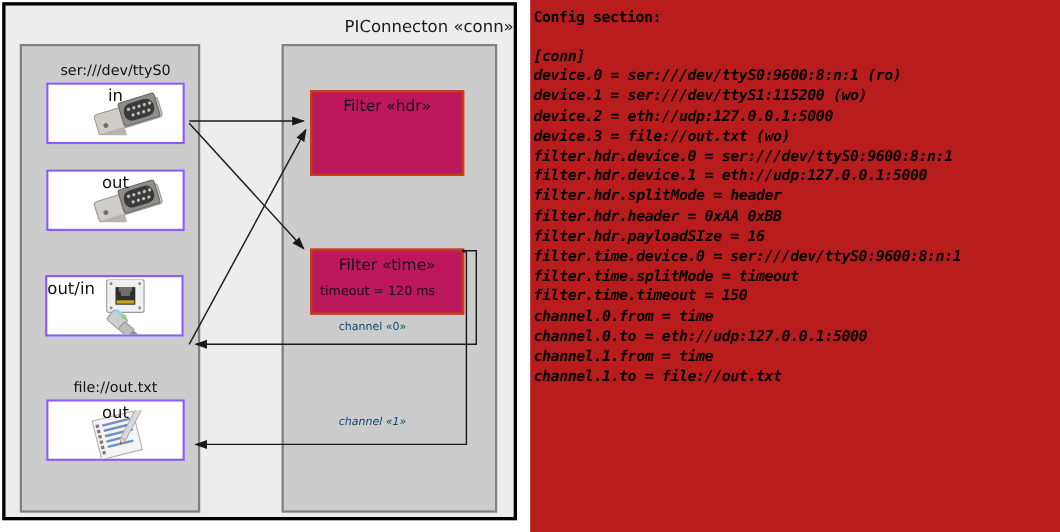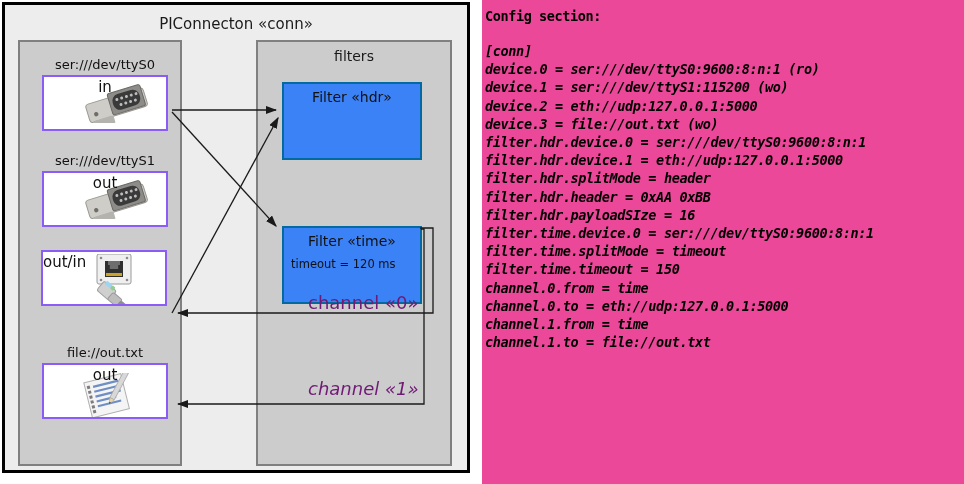--- a/index.html
+++ b/index.html
@@ -28,21 +28,21 @@
     width: 468px; height: 471px;
     border: 3px solid #000000;
     background: #ededed;
     box-sizing: border-box;
   }
 
   .diagram-title {
     position: absolute;
     left: 0; top: 10px;
     width: 100%;
-    text-align: center;
+    text-align: right;
     font-size: 15px;
     color: #1a1a1a;
   }
 
   .panel {
     position: absolute;
     background: #cccccc;
     border: 2px solid #808080;
     box-sizing: border-box;
   }
@@ -105,56 +105,56 @@
     right: 4px;
     bottom: 0px;
   }
   .dev-icon.serial { right: 8px; bottom: 2px; }
   .dev-icon.eth    { left: 52px; top: 2px; }
   .dev-icon.file   { left: 38px; top: 8px; }
 
   
   .filter-box {
     position: absolute;
-    background: #3b82f6;
-    border: 2px solid #0369a1;
+    background: #be185d;
+    border: 2px solid #c2410c;
     box-sizing: border-box;
   }
   #filter-hdr  { left: 24px; top: 40px;  width: 140px; height: 78px; }
-  #filter-time { left: 24px; top: 184px; width: 140px; height: 78px; }
+  #filter-time { left: 24px; top: 184px; width: 140px; height: 60px; }
   .filter-title {
     margin-top: 5px;
     text-align: center;
     font-size: 14px;
     color: #111111;
   }
   .filter-props {
     margin: 8px 0 0 7px;
     font-size: 11.5px;
     color: #111111;
     line-height: 15px;
   }
 
   .channel-label {
     position: absolute;
-    font-size: 18px;
-    color: #701a75;
+    font-size: 10px;
+    color: #0c4a6e;
     white-space: nowrap;
   }
   #channel0-label { left: 308px; top: 292px; }
   #channel1-label { left: 308px; top: 378px; font-style: italic; }
 
   #wires { position: absolute; left: 0; top: 0; width: 478px; height: 484px; }
 
   
   #config {
     position: absolute;
     left: 482px; top: 0;
     width: 482px; height: 484px;
-    background: #ec4899;
+    background: #b91c1c;
   }
   #config-heading {
     position: absolute;
     left: 3px; top: 8px;
     font-family: "DejaVu Sans Mono", monospace;
     font-size: 13.5px;
     font-weight: bold;
     color: #000000;
     letter-spacing: -0.4px;
   }
@@ -205,21 +205,20 @@
               </g>
               <rect x="8" y="30" width="22" height="9" rx="3" fill="#b5b3ae"></rect>
               <circle cx="14" cy="24" r="2.2" fill="#6f6d69"></circle>
             </g>
           </svg>
         </div>
       </div>
     </div>
 
     <div class="device-group" style="top:110px;">
-      <div class="device-label">ser:///dev/ttyS1</div>
       <div class="device-box">
         <div class="dev-caption">out</div>
         <div class="dev-icon serial">
           <svg width="78" height="40" viewBox="0 0 78 40">
             <g transform="rotate(-17 39 20)">
               <rect x="6" y="12" width="60" height="19" rx="3" fill="#cfcdc8" stroke="#9b9892" stroke-width="1"></rect>
               <rect x="30" y="8" width="34" height="22" rx="2" fill="#8e8c88" stroke="#6a6865" stroke-width="1"></rect>
               <rect x="33" y="11" width="28" height="16" rx="7" fill="#3a3a3a"></rect>
               <g fill="#bdbdbd">
                 <circle cx="38" cy="16" r="1.5"></circle>
@@ -294,21 +293,20 @@
                 <polygon points="32.6,32 34.4,32 33.5,34" fill="#333"></polygon>
               </g>
             </g>
           </svg>
         </div>
       </div>
     </div>
   </div>
 
   <div class="panel" id="filters-panel">
-    <div class="panel-title">filters</div>
 
     <div class="filter-box" id="filter-hdr">
       <div class="filter-title">Filter «hdr»</div>
     </div>
 
     <div class="filter-box" id="filter-time">
       <div class="filter-title">Filter «time»</div>
       <div class="filter-props" style="white-space:pre;">timeout = 120 ms</div>
     </div>
   </div>

